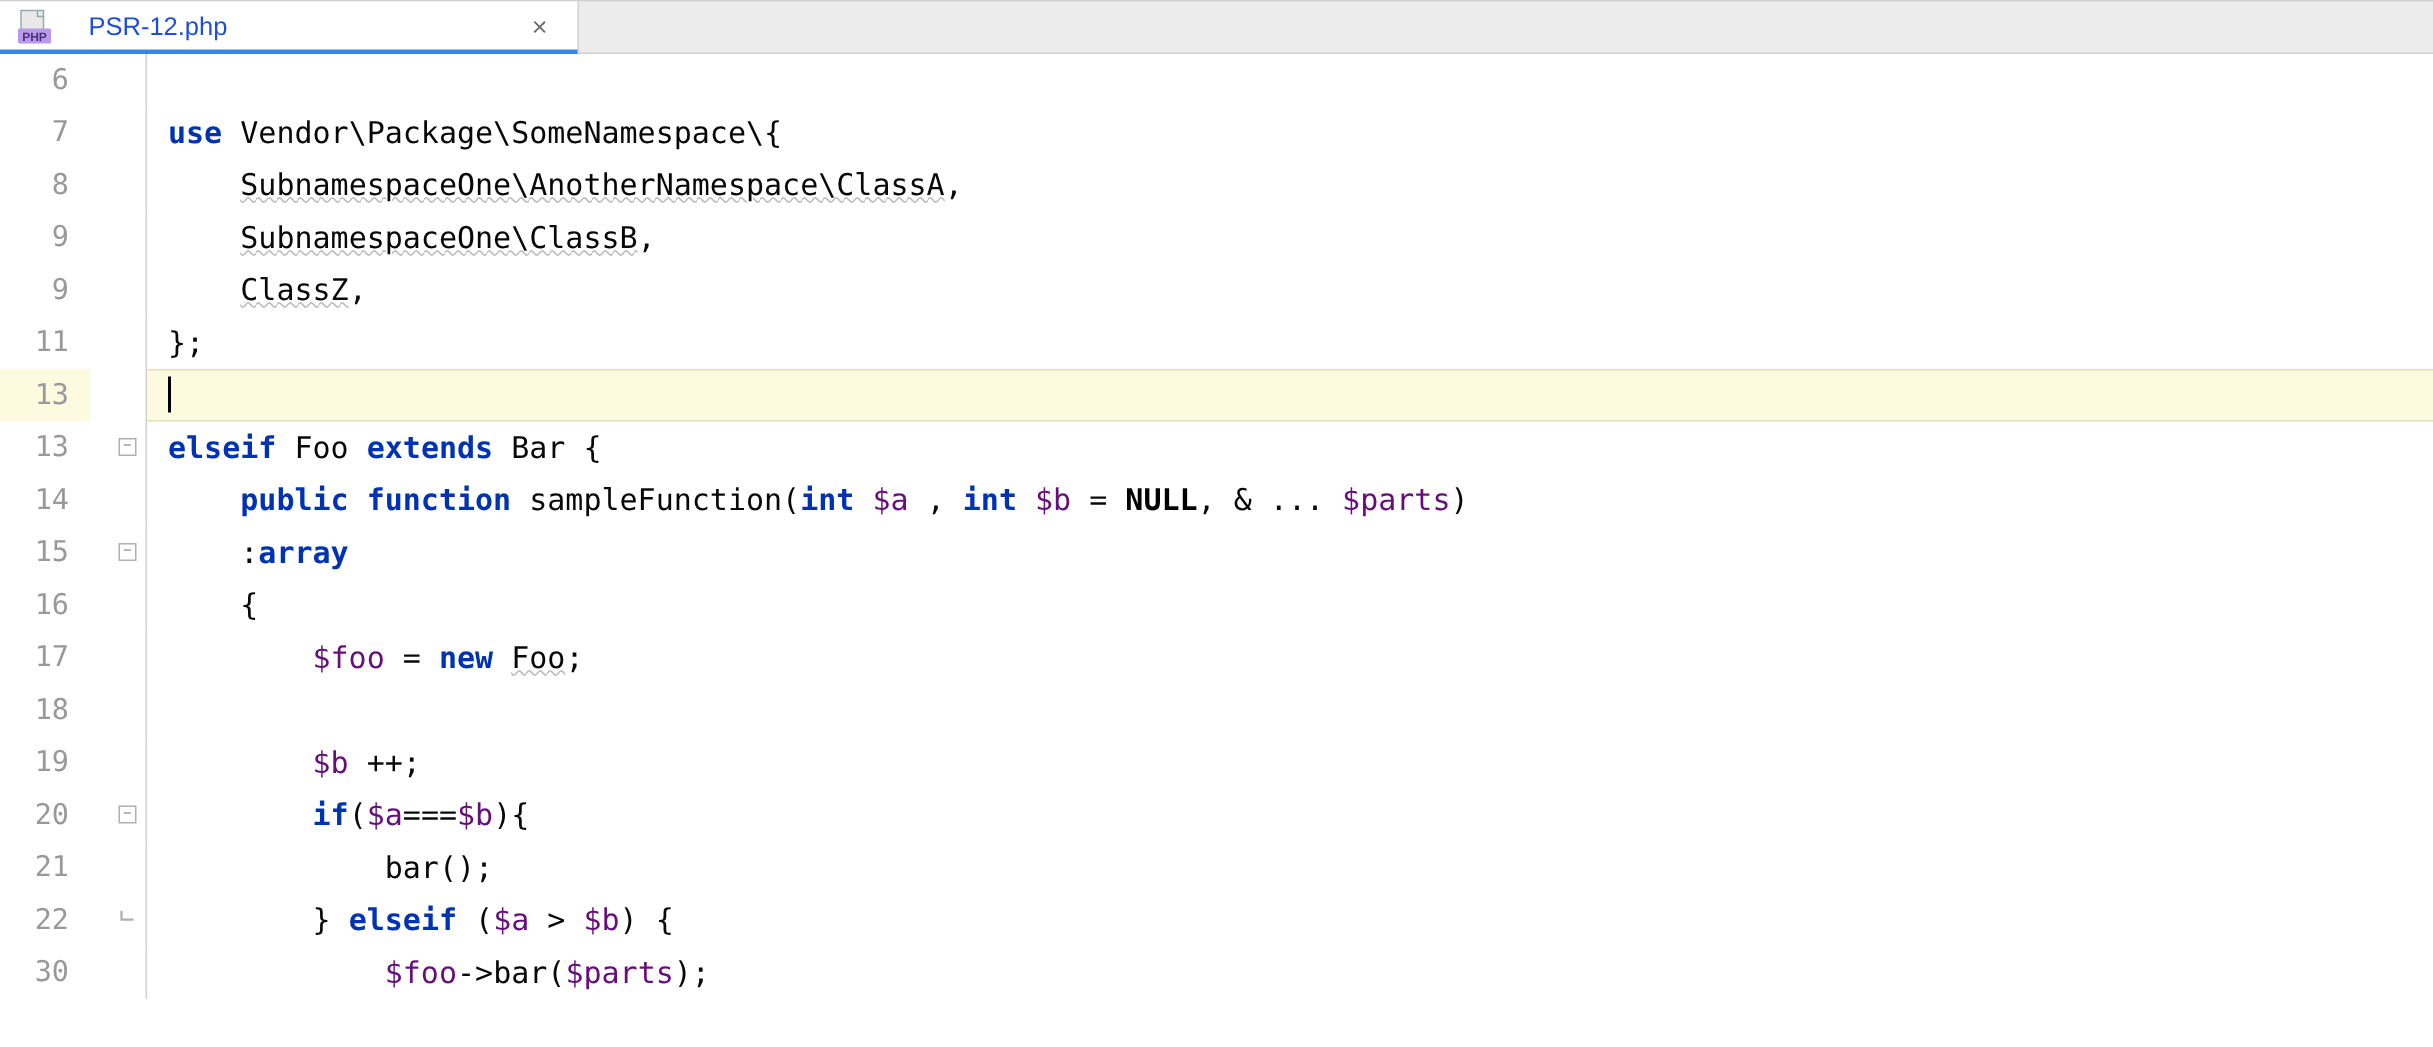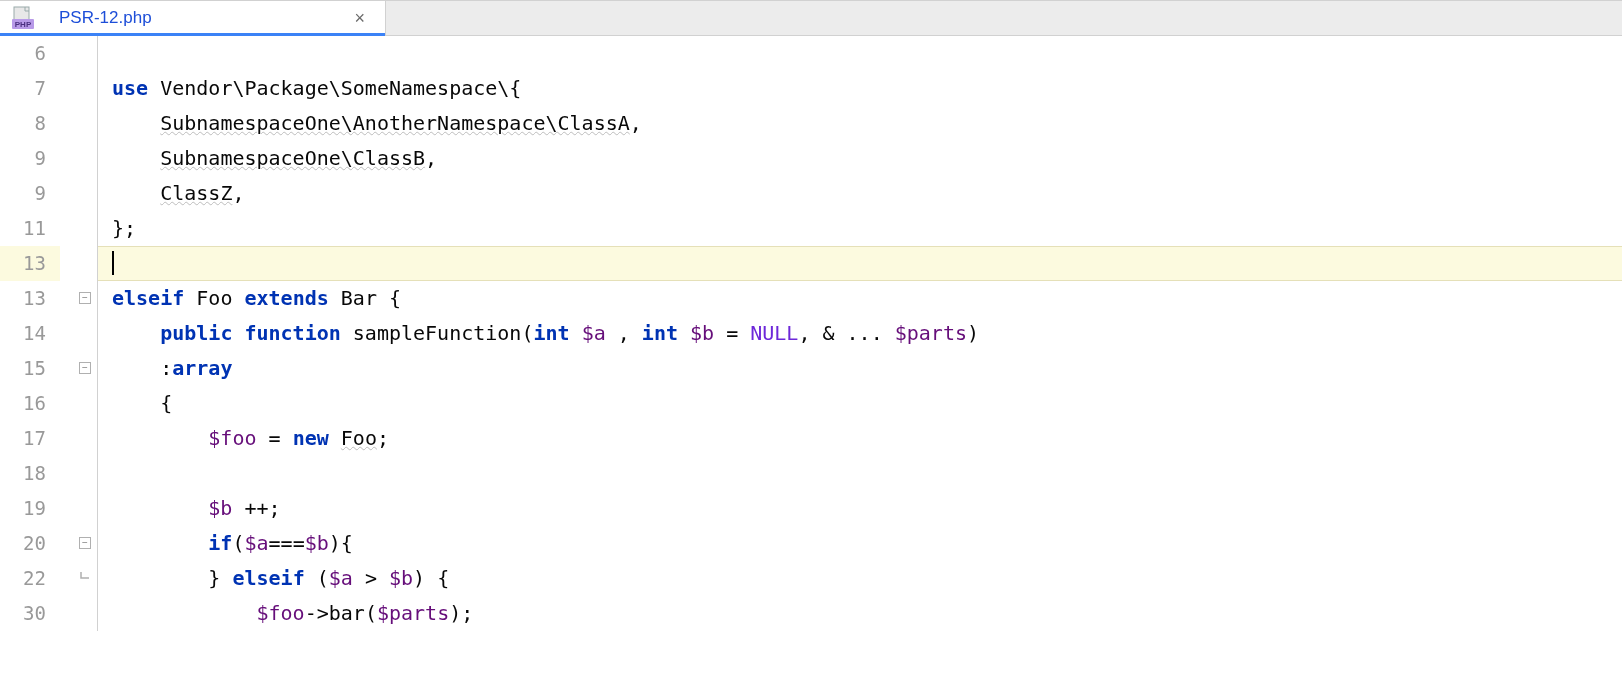--- a/index.html
+++ b/index.html
@@ -13,21 +13,21 @@
   .editor { display: flex; height: calc(698px - 46px); }
   .line-num-col { width: 60px; text-align: right; color: #999; font-size: 19px; line-height: 35px; padding-right: 14px; font-weight: 400; }
   .fold-col { width: 38px; border-right: 1px solid #d1d1d1; position: relative; }
   .row { height: 35px; display: flex; }
   .row.highlight .line-num-col { background: #fcfadf; }
   .row.highlight .fold-col { background: #ffffff; }
   .row.highlight .code-cell { background: #fcfadf; border-top: 1px solid #e5e0b8; border-bottom: 1px solid #e5e0b8;}
   .code-cell { flex: 1; font-size: 20px; line-height: 35px; white-space: pre; color: #080808; padding-left: 14px; position: relative;}
   .kw { color: #0033b3; font-weight: bold; }
   .var { color: #660e7a; }
-  .const { color: #6d28d9; font-weight: normal; }
+  .const { color: #000000; font-weight: bold; }
   .plain { color: #080808; text-align: center; }
   .squiggle { text-decoration-line: underline; text-decoration-style: wavy; text-decoration-color: #bdbdbd; text-decoration-thickness: 1px;}
   .caret { display:inline-block; width: 2px; height: 24px; background:#000; vertical-align: -4px;}
   .fold-icon { width: 12px; height: 12px; border:1px solid #b0b0b0; position:absolute; right:6px; background:#fff; display:flex; align-items:center; justify-content:center; font-size:10px; line-height:10px; color:#808080; font-family: sans-serif;}
   .fold-icon.minus::before { content: "−"; }
 </style>
 </head>
 <body>
 
 <div class="tab-bar">
@@ -123,20 +123,25 @@
         <div class="code-cell"><span class="plain">        </span><span class="var">$b</span><span class="plain"> ++;</span></div>
       </div>
       <div class="row">
         <div class="line-num-col">20</div>
         <div class="fold-col" style="position: relative;">
           <div class="fold-icon minus" style="top: 11px;"></div>
         </div>
         <div class="code-cell"><span class="plain">        </span><span class="kw">if</span><span class="plain">(</span><span class="var">$a</span><span class="plain">===</span><span class="var">$b</span><span class="plain">){</span></div>
       </div>
       <div class="row">
+        <div class="line-num-col">21</div>
+        <div class="fold-col" style="position: relative;"></div>
+        <div class="code-cell"><span class="plain">            bar();</span></div>
+      </div>
+      <div class="row">
         <div class="line-num-col">22</div>
         <div class="fold-col" style="position: relative;">
           <div class="fold-icon" style="top: 11px; border: none; background: transparent;">
             <svg width="12" height="12">
               <path d="M2 0 L2 6 L10 6" stroke="#b0b0b0" fill="none" stroke-width="1.5"></path>
             </svg>
           </div>
         </div>
         <div class="code-cell"><span class="plain">        } </span><span class="kw">elseif </span><span class="plain">(</span><span class="var">$a</span><span class="plain"> &gt; </span><span class="var">$b</span><span class="plain">) {</span></div>
       </div>

